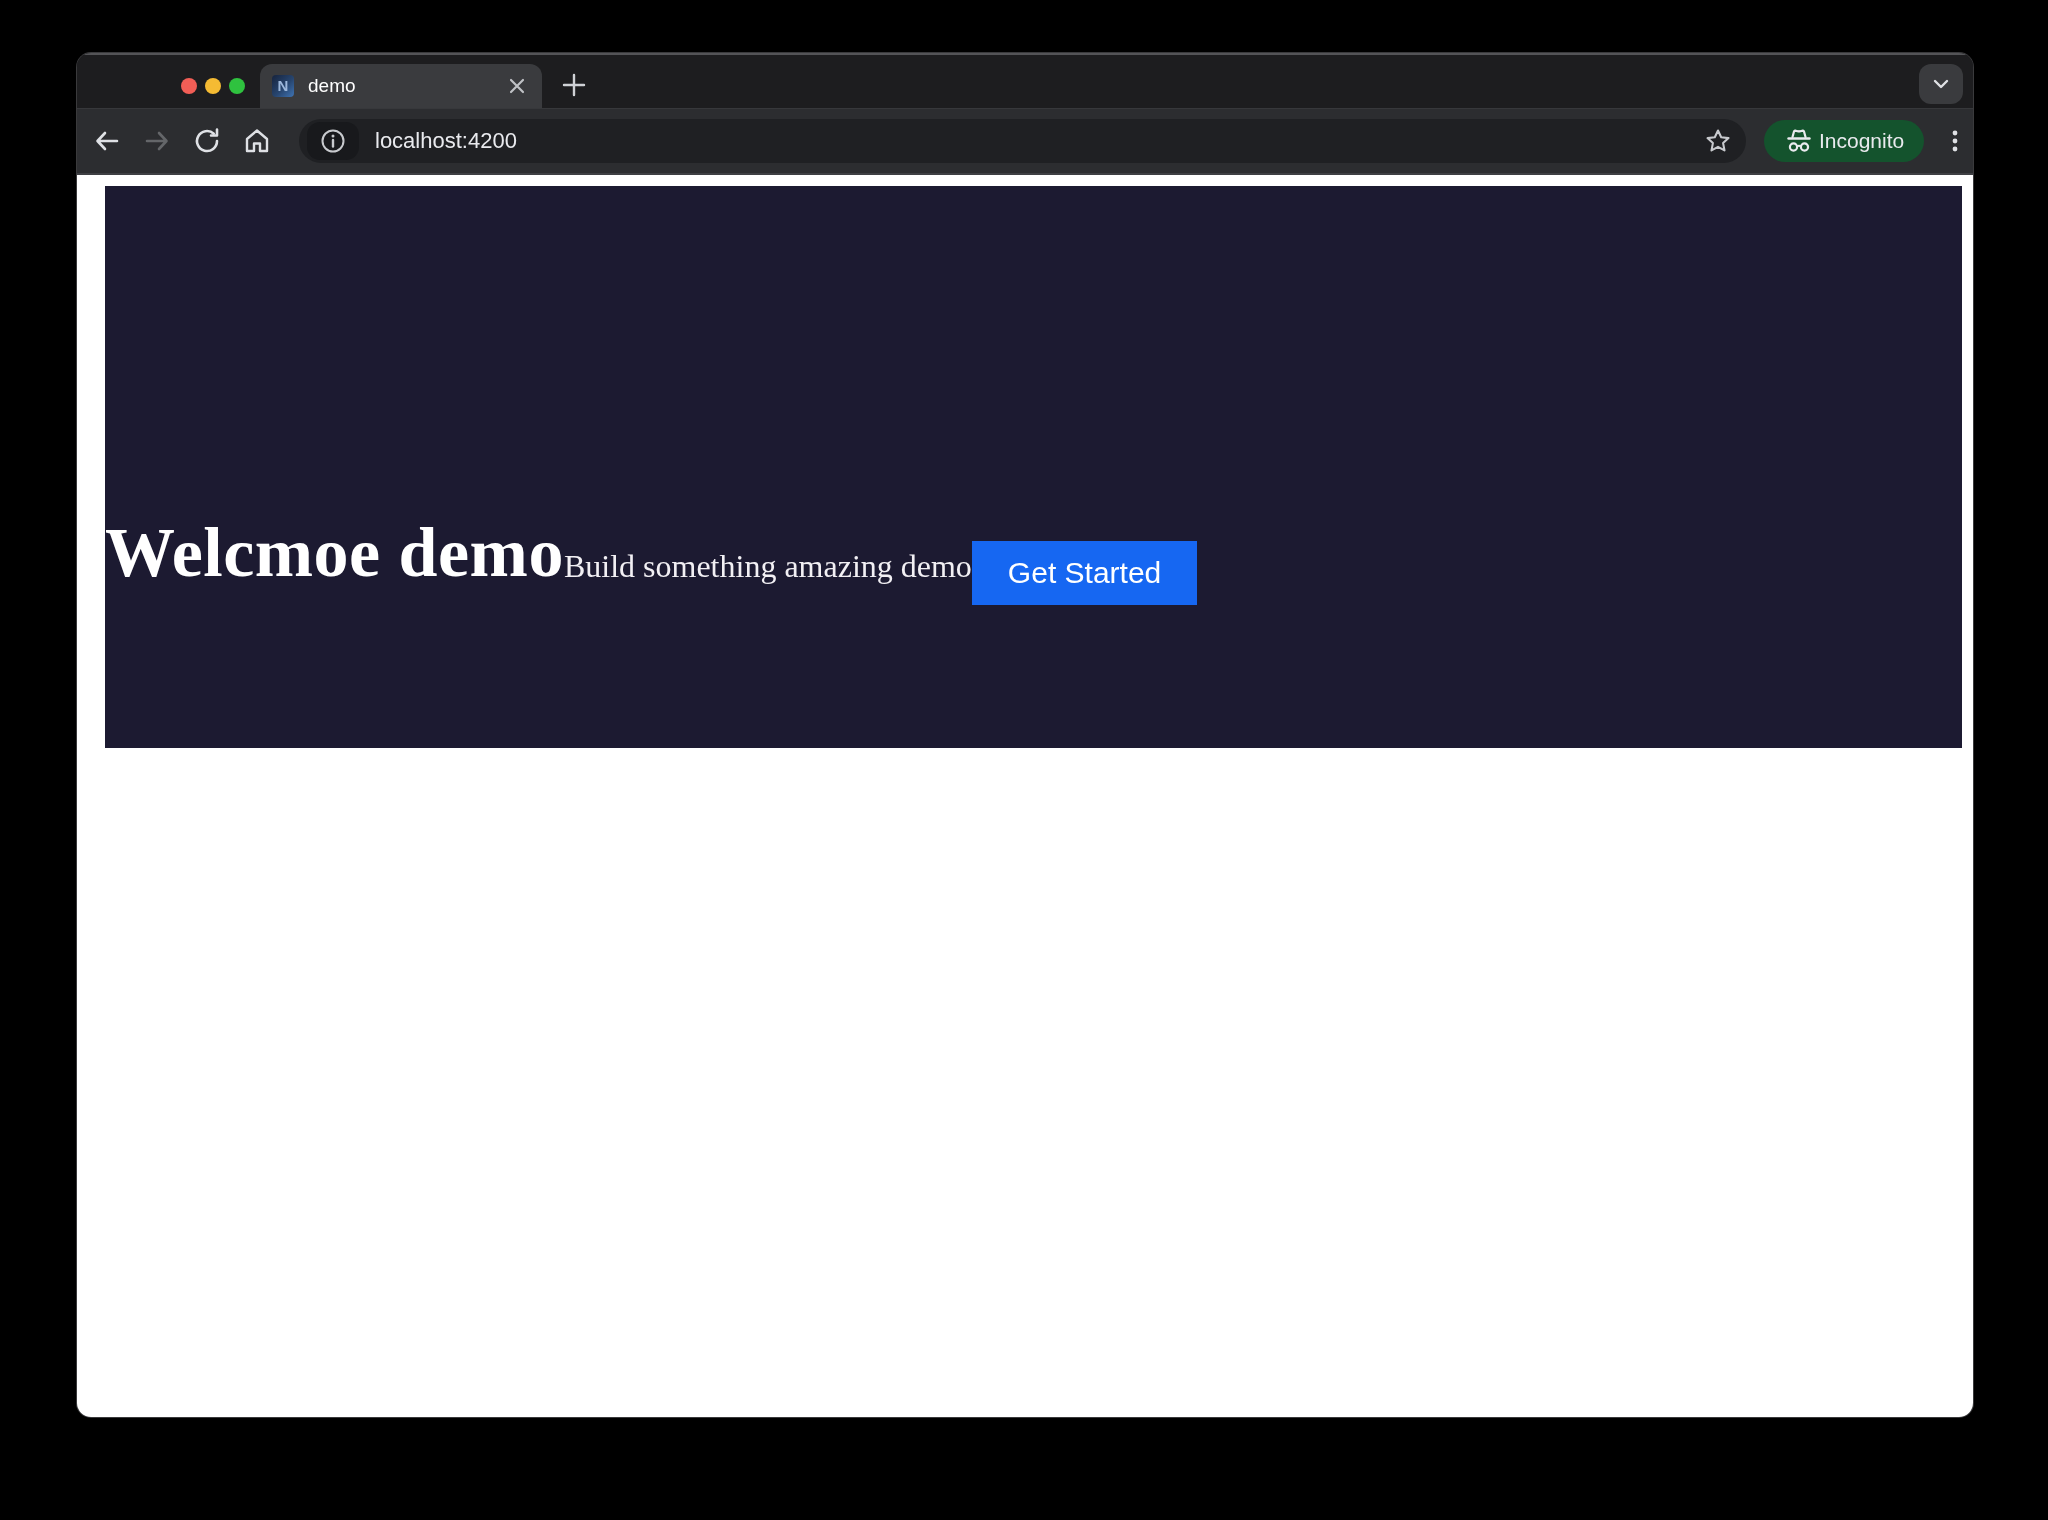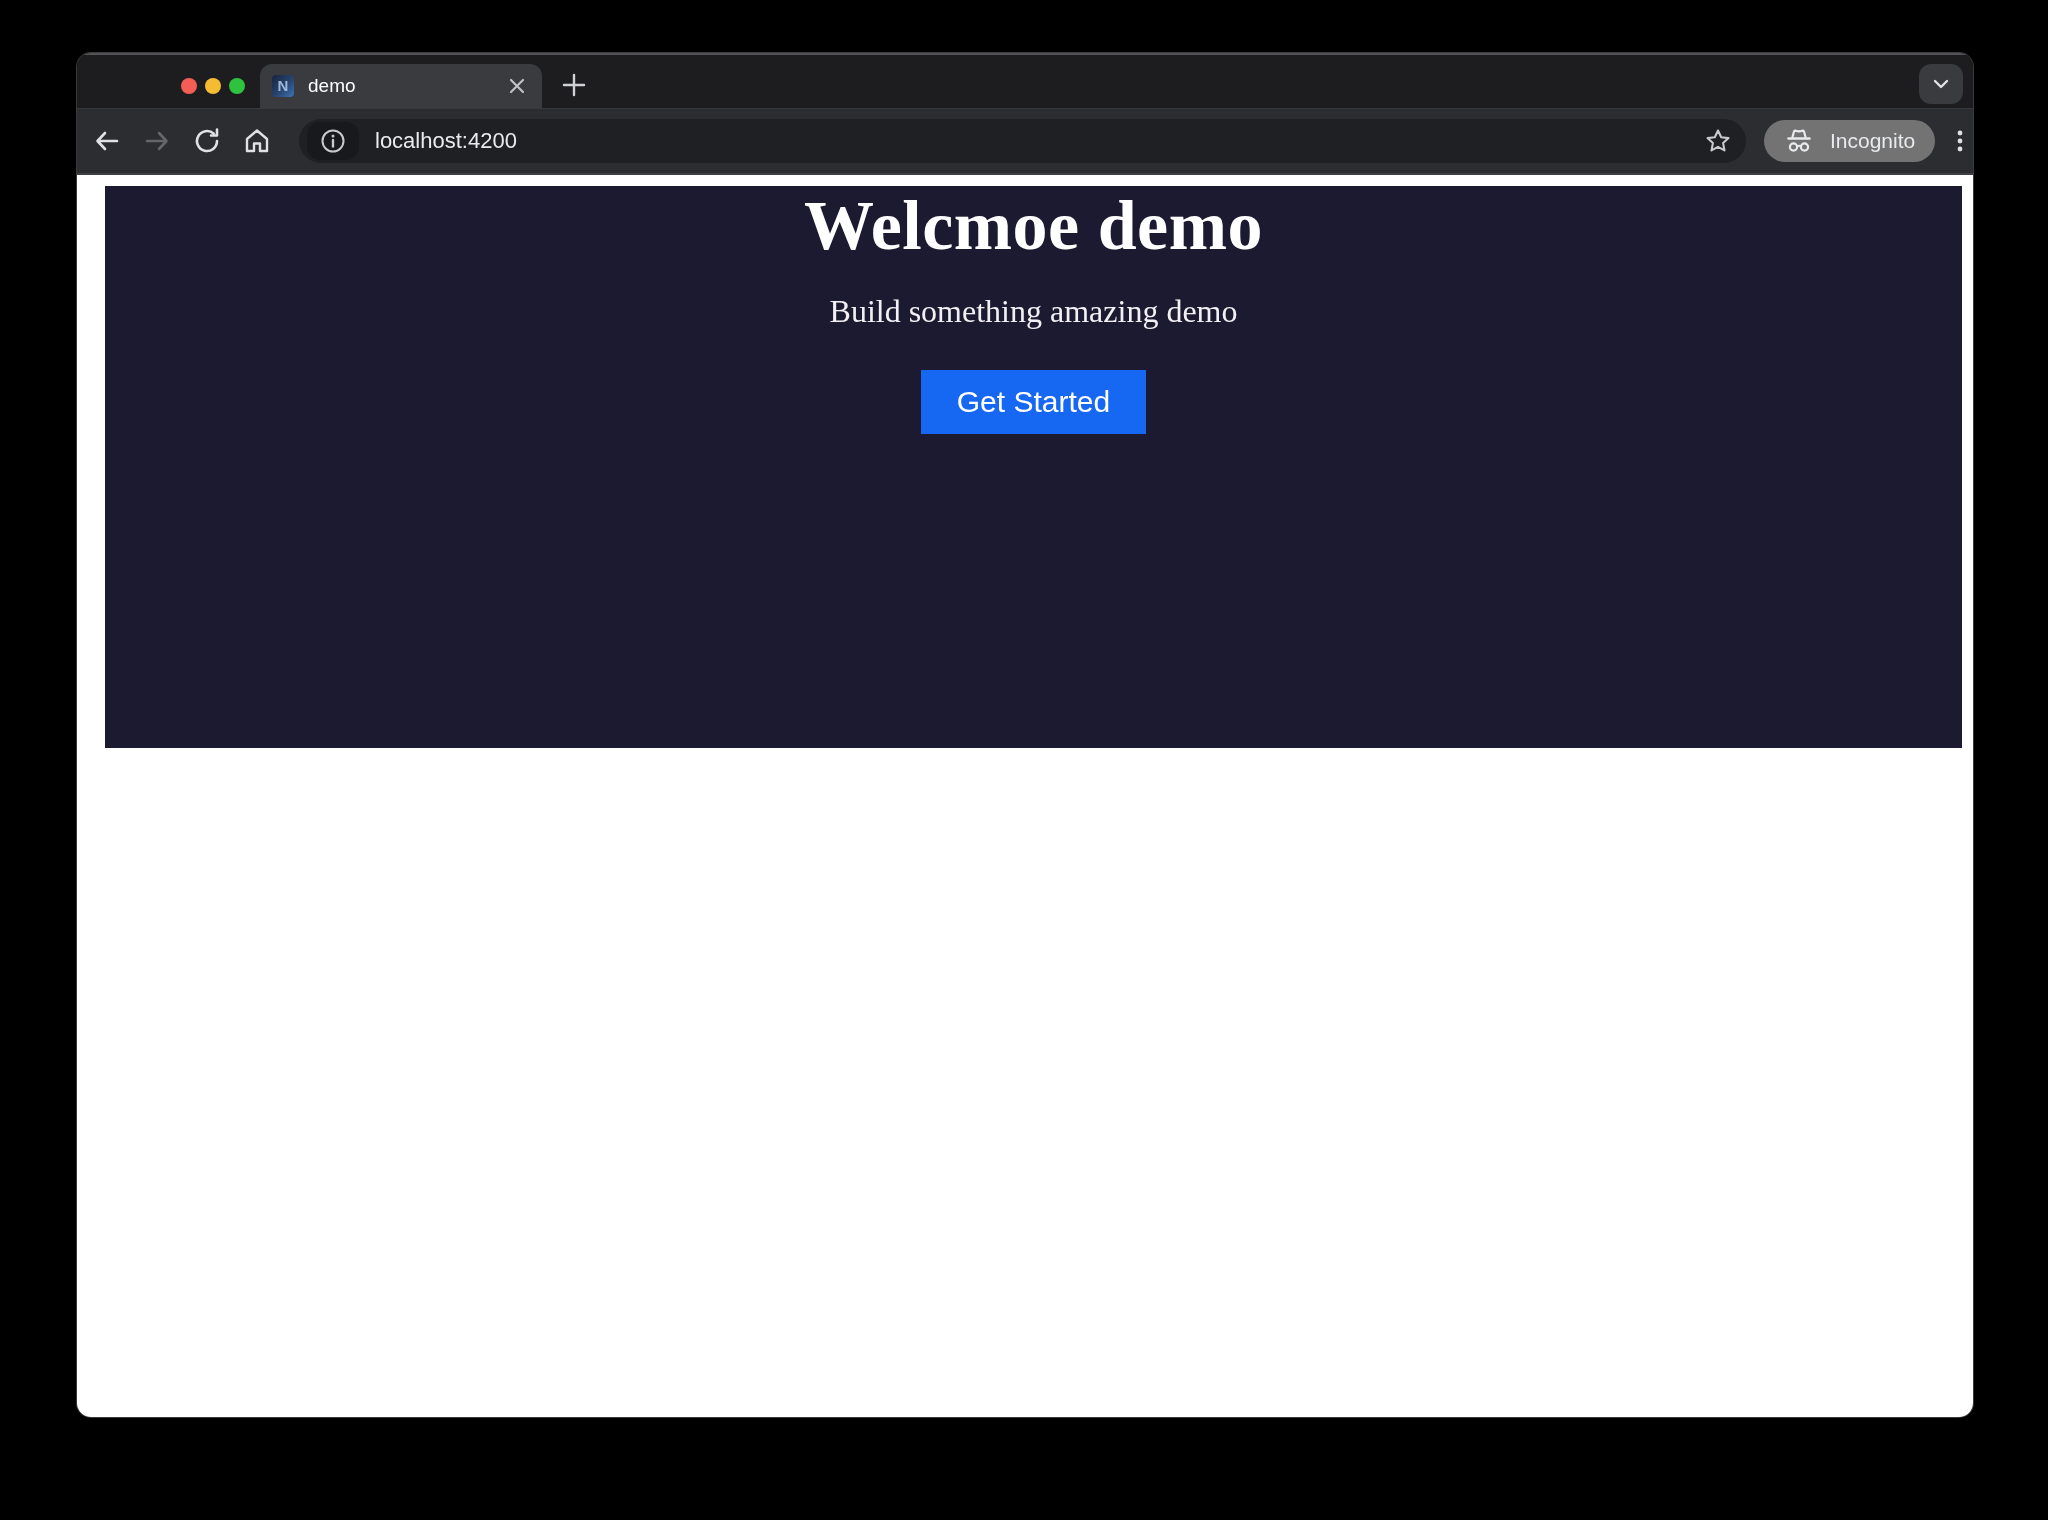--- a/index.html
+++ b/index.html
@@ -55,30 +55,30 @@
     margin-left:22px;height:44px;flex:0 0 auto;width:1447px;background:#1f2023;border-radius:22px;
     display:flex;align-items:center;box-sizing:border-box;padding:0 8px;
   }
   .siteinfo{
     width:52px;height:38px;border-radius:13px;background:#18191c;
     display:flex;align-items:center;justify-content:center;color:#c7c9cd;flex:0 0 auto;
   }
   .url{margin-left:16px;color:#e9eaee;font-size:22px;flex:1 1 auto;white-space:nowrap;}
   .bookmark{width:40px;height:40px;display:flex;align-items:center;justify-content:center;color:#c7c9cd;flex:0 0 auto;}
   .incog{
-    margin-left:18px;height:42px;flex:0 0 auto;background:#737373;border-radius:21px;
-    display:flex;align-items:center;padding:0 20px;color:#e9eaee;gap:16px;
+    margin-left:18px;height:42px;flex:0 0 auto;background:#14532d;border-radius:21px;
+    display:flex;align-items:center;padding:0 20px;color:#e9eaee;gap:5px;
   }
   .incog-label{font-size:21px;}
   .kebab{margin-left:12px;width:40px;height:40px;display:flex;align-items:center;justify-content:center;color:#dfe1e5;}
   
   .content{flex:1 1 auto;background:#fff;overflow:hidden;}
   .hero{
     margin:11px 11px 0 28px;height:562px;background:var(--hero-bg,#1c1a31);
-    display:flex;flex-direction:column;align-items:center;box-sizing:border-box;
+    display:flex;flex-direction:row;align-items:center;box-sizing:border-box;padding-top:172px;
     font-family:"Liberation Serif",serif;text-align:center;
   }
   .hero h1{
     margin:0;color:var(--hero-text,#ffffff);font-size:70px;line-height:80px;font-weight:700;letter-spacing:0.5px;
   }
   .hero .subtitle{
     margin-top:25px;color:#f2f0f4;font-size:32px;line-height:40px;
   }
   .hero .cta{
     margin-top:39px;height:64px;padding:0 36px;border:none;border-radius:0;

